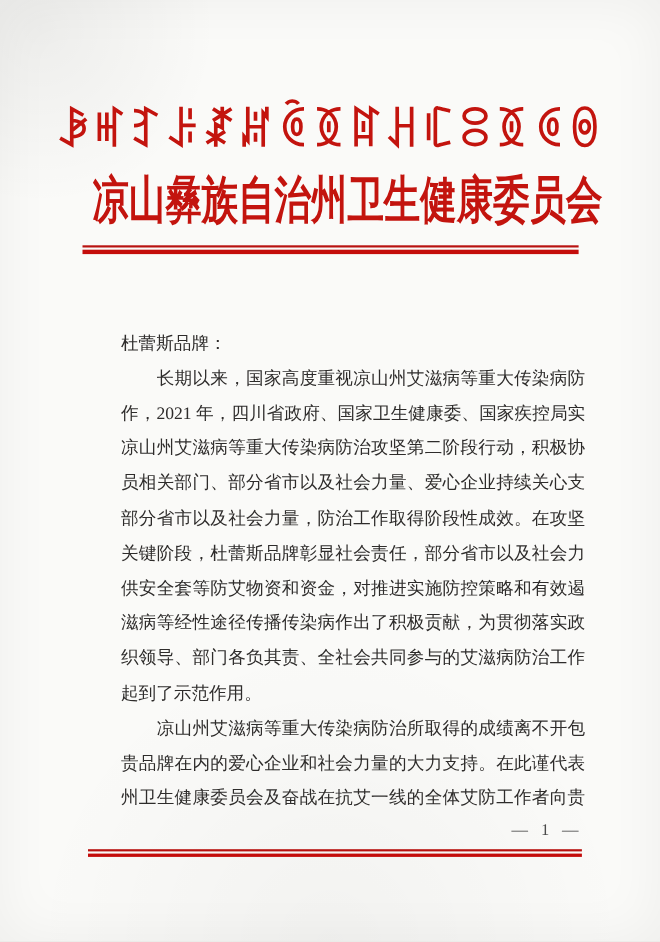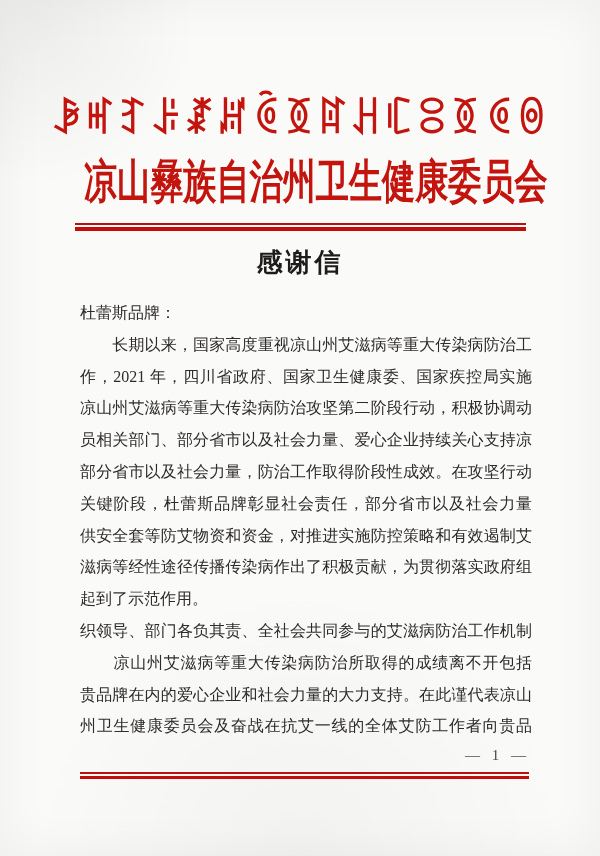--- a/index.html
+++ b/index.html
@@ -67,21 +67,21 @@
   }
   .body-text {
     position: absolute;
     top: 297px;
     left: 80px;
     width: 452px;
     font-size: 16px;
     line-height: 31.8px;
     color: #2e2c2b;
   }
-  .bline { height: 31.8px; overflow: hidden; white-space: pre-wrap; }
+  .bline { height: 31.8px; overflow: hidden; white-space: pre-wrap; margin-left: 30px; }
   .bline.j { text-align: justify; text-align-last: justify; }
   .page-number {
     position: absolute;
     top: 744px;
     right: 70px;
     font-size: 15px;
     line-height: 22px;
     color: #4a4a4a;
     letter-spacing: 4px;
     white-space: nowrap;
@@ -94,35 +94,34 @@
 
   <div class="yi-line">ꆃꎭꆈꌠꊨꏦꏱꅉꍏꃅꏸꈯꅉꏲꉻ</div>
 
   <div class="org-name">凉山彝族自治州卫生健康委员会</div>
 
   <div class="rule rule-top">
     <div class="thin"></div>
     <div class="thick"></div>
   </div>
 
-  <div class="doc-title">感谢信</div>
 
   <div class="body-text">
 
   <div class="bline">杜蕾斯品牌：</div>
       <div class="bline j">　　长期以来，国家高度重视凉山州艾滋病等重大传染病防治工</div>
       <div class="bline j">作，2021 年，四川省政府、国家卫生健康委、国家疾控局实施</div>
       <div class="bline j">凉山州艾滋病等重大传染病防治攻坚第二阶段行动，积极协调动</div>
       <div class="bline j">员相关部门、部分省市以及社会力量、爱心企业持续关心支持凉</div>
       <div class="bline j">部分省市以及社会力量，防治工作取得阶段性成效。在攻坚行动的</div>
       <div class="bline j">关键阶段，杜蕾斯品牌彰显社会责任，部分省市以及社会力量</div>
       <div class="bline j">供安全套等防艾物资和资金，对推进实施防控策略和有效遏制艾</div>
       <div class="bline j">滋病等经性途径传播传染病作出了积极贡献，为贯彻落实政府组</div>
+      <div class="bline j">织领导、部门各负其责、全社会共同参与的艾滋病防治工作机制</div>
       <div class="bline">起到了示范作用。</div>
-      <div class="bline j">织领导、部门各负其责、全社会共同参与的艾滋病防治工作机制</div>
       <div class="bline j">　　凉山州艾滋病等重大传染病防治所取得的成绩离不开包括</div>
       <div class="bline j">贵品牌在内的爱心企业和社会力量的大力支持。在此谨代表凉山</div>
       <div class="bline j">州卫生健康委员会及奋战在抗艾一线的全体艾防工作者向贵品</div>
     </div>
 
   <div class="page-number">— 1 —</div>
 
   <div class="rule rule-bottom">
     <div class="thin"></div>
     <div class="thick"></div>

